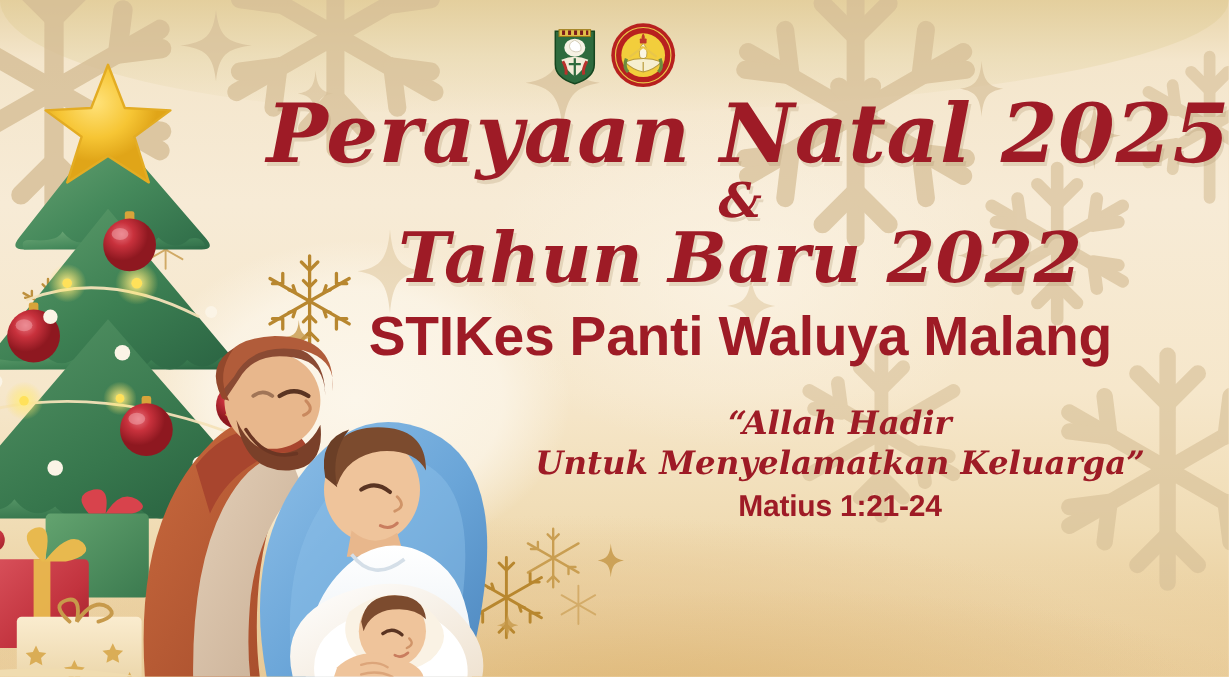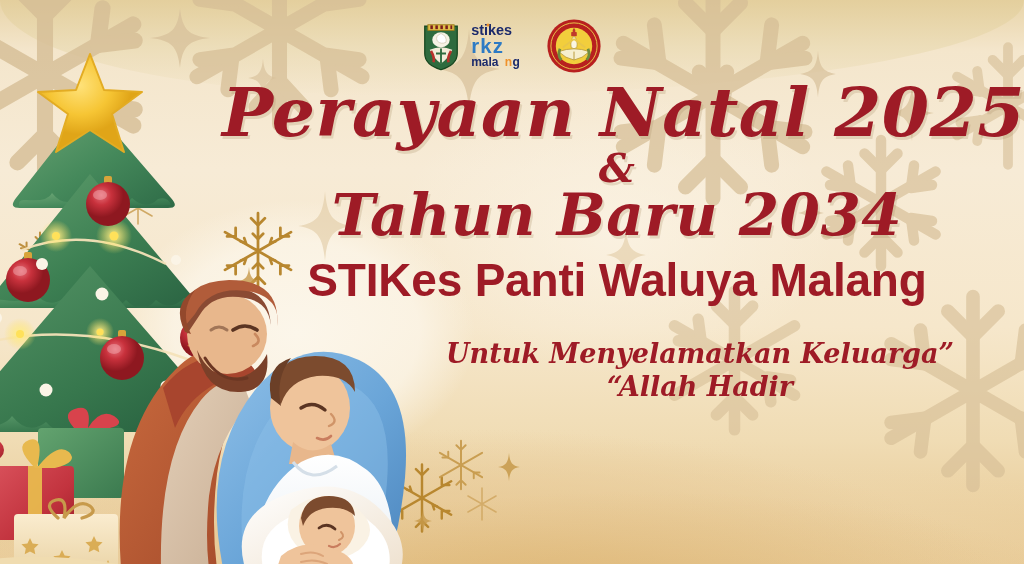--- a/index.html
+++ b/index.html
@@ -569,30 +569,20 @@
         </g>
         <ellipse cx="30" cy="30" rx="14" ry="12" fill="#F6F2E4"></ellipse>
         <path d="M30 20 q10 4 8 14 q-8 4 -14 -2 q-4 -8 6 -12Z" fill="#FFFFFF" stroke="#C9C0A8" stroke-width="1"></path>
         <path d="M12 46 q18 -8 36 0 q-8 16 -18 22 q-10 -6 -18 -22Z" fill="#F2ECD8"></path>
         <path d="M30 44 v24 M22 52 h16" stroke="#2E6B3E" stroke-width="3"></path>
         <path d="M14 48 q6 10 4 18" stroke="#B8312C" stroke-width="4" fill="none"></path>
         <path d="M46 48 q-6 10 -4 18" stroke="#B8312C" stroke-width="4" fill="none"></path>
       </svg>
     </div>
 
-    <div class="logo-word">
-      <svg viewBox="0 0 110 80">
-        <text x="2" y="22" font-family="Liberation Sans, sans-serif" font-size="24" font-weight="bold" fill="#1B2A6B">stikes</text>
-        <text x="2" y="52" font-family="Liberation Sans, sans-serif" font-size="34" font-weight="bold" fill="#2E7BC4" letter-spacing="2">rkz</text>
-        <text x="2" y="74" font-family="Liberation Sans, sans-serif" font-size="20" font-weight="bold" fill="#1B2A6B">mala</text>
-        <text x="58" y="74" font-family="Liberation Sans, sans-serif" font-size="20" font-weight="bold" fill="#F0922B">n</text>
-        <text x="71" y="74" font-family="Liberation Sans, sans-serif" font-size="20" font-weight="bold" fill="#1B2A6B">g</text>
-        <circle cx="30" cy="5" r="2.6" fill="#F0922B"></circle>
-      </svg>
-    </div>
 
     <div class="logo-circle">
       <svg viewBox="0 0 80 80">
         <circle cx="40" cy="40" r="38" fill="#B8201F"></circle>
         <circle cx="40" cy="40" r="33" fill="none" stroke="#E8C64A" stroke-width="1.4"></circle>
         <circle cx="40" cy="40" r="26" fill="#F2CE3C"></circle>
         <path d="M40 14 q4 5 0 9 q-4 -4 0 -9Z" fill="#C0392B"></path>
         <rect x="36" y="20" width="8" height="6" rx="1" fill="#C0392B"></rect>
         <path d="M40 26 q6 6 4 16 q-4 4 -8 0 q-2 -10 4 -16Z" fill="#FBF6E2" stroke="#B89A3A" stroke-width="1"></path>
         <path d="M40 30 L24 42 M40 30 L56 42" stroke="#E8C64A" stroke-width="2.6"></path>
@@ -600,22 +590,23 @@
         <path d="M40 48 v12" stroke="#B89A3A" stroke-width="1.4"></path>
         <path d="M20 44 q-4 10 2 16" stroke="#6E8B3E" stroke-width="4" fill="none"></path>
         <path d="M60 44 q4 10 -2 16" stroke="#6E8B3E" stroke-width="4" fill="none"></path>
       </svg>
     </div>
   </div>
 
   <div id="text-block">
     <div class="t-line1">Perayaan Natal 2025</div>
     <div class="t-amp">&amp;</div>
-    <div class="t-line2">Tahun Baru 2034</div>
+    <div class="t-line2">Tahun Baru 2022</div>
     <div class="t-sub">STIKes Panti Waluya Malang</div>
   </div>
 
   <div id="verse-block">
+    <div class="v-line">“Allah Hadir</div>
     <div class="v-line">Untuk Menyelamatkan Keluarga”</div>
-    <div class="v-line">“Allah Hadir</div>
+    <div class="v-ref">Matius 1:21-24</div>
   </div>
 
 </div>
 
 </body></html>

